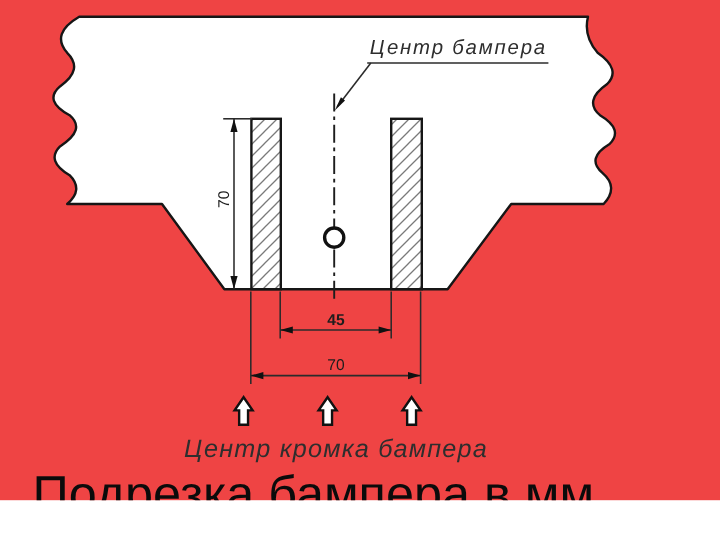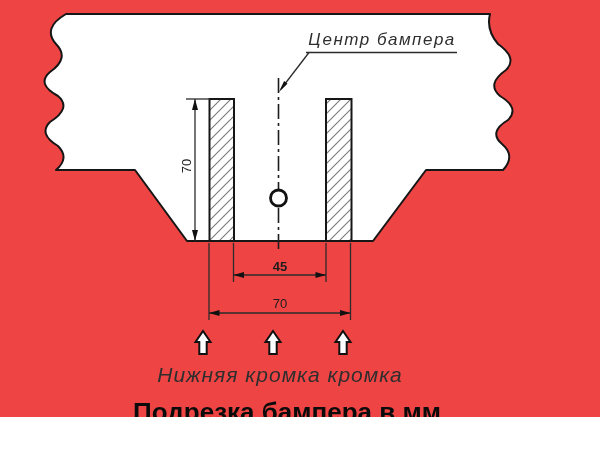--- a/index.html
+++ b/index.html
@@ -11,22 +11,22 @@
   .txt{position:absolute;color:#222;white-space:nowrap;}
   .dim-num{font-size:13px;line-height:14px;text-align:center;color:#1d1d1d;}
   .dim-num-vert{transform:rotate(-90deg);transform-origin:center center;}
   .gost-label{
     font-style:italic;color:#2e2e2e;text-align:center;
     font-family:"Liberation Sans", sans-serif;
   }
   .center-label{font-size:17px;line-height:20px;letter-spacing:1.5px;}
   .bottom-label{font-size:21px;line-height:24px;letter-spacing:1px;}
   .title{
-    font-size:26px;line-height:36px;font-weight:700;color:#0b0b0b;
-    text-align:center;letter-spacing:0px;
+    font-size:42px;line-height:36px;font-weight:400;color:#0b0b0b;
+    text-align:left;letter-spacing:0px;
   }
 </style>
 </head>
 <body>
 
 <div class="canvas">
 
   <svg width="600" height="455" viewBox="0 0 600 455">
     <defs>
       <pattern id="hatch" width="10" height="10" patternUnits="userSpaceOnUse">
@@ -96,16 +96,16 @@
   </svg>
 
   <div class="txt gost-label center-label" style="left:306px;top:30px;width:152px;">Центр бампера</div>
 
   <div class="txt dim-num dim-num-vert" style="left:172px;top:159px;width:30px;height:14px;">70</div>
 
   <div class="txt dim-num" style="left:260px;top:260px;width:40px;font-weight:bold;">45</div>
 
   <div class="txt dim-num" style="left:260px;top:297px;width:40px;">70</div>
 
-  <div class="txt gost-label bottom-label" style="left:130px;top:363px;width:300px;">Нижняя кромка кромка</div>
+  <div class="txt gost-label bottom-label" style="left:130px;top:363px;width:300px;">Центр кромка бампера</div>
 
   <div class="txt title" style="left:27px;top:394px;width:520px;">Подрезка бампера в мм</div>
 </div>
 
 </body></html>

